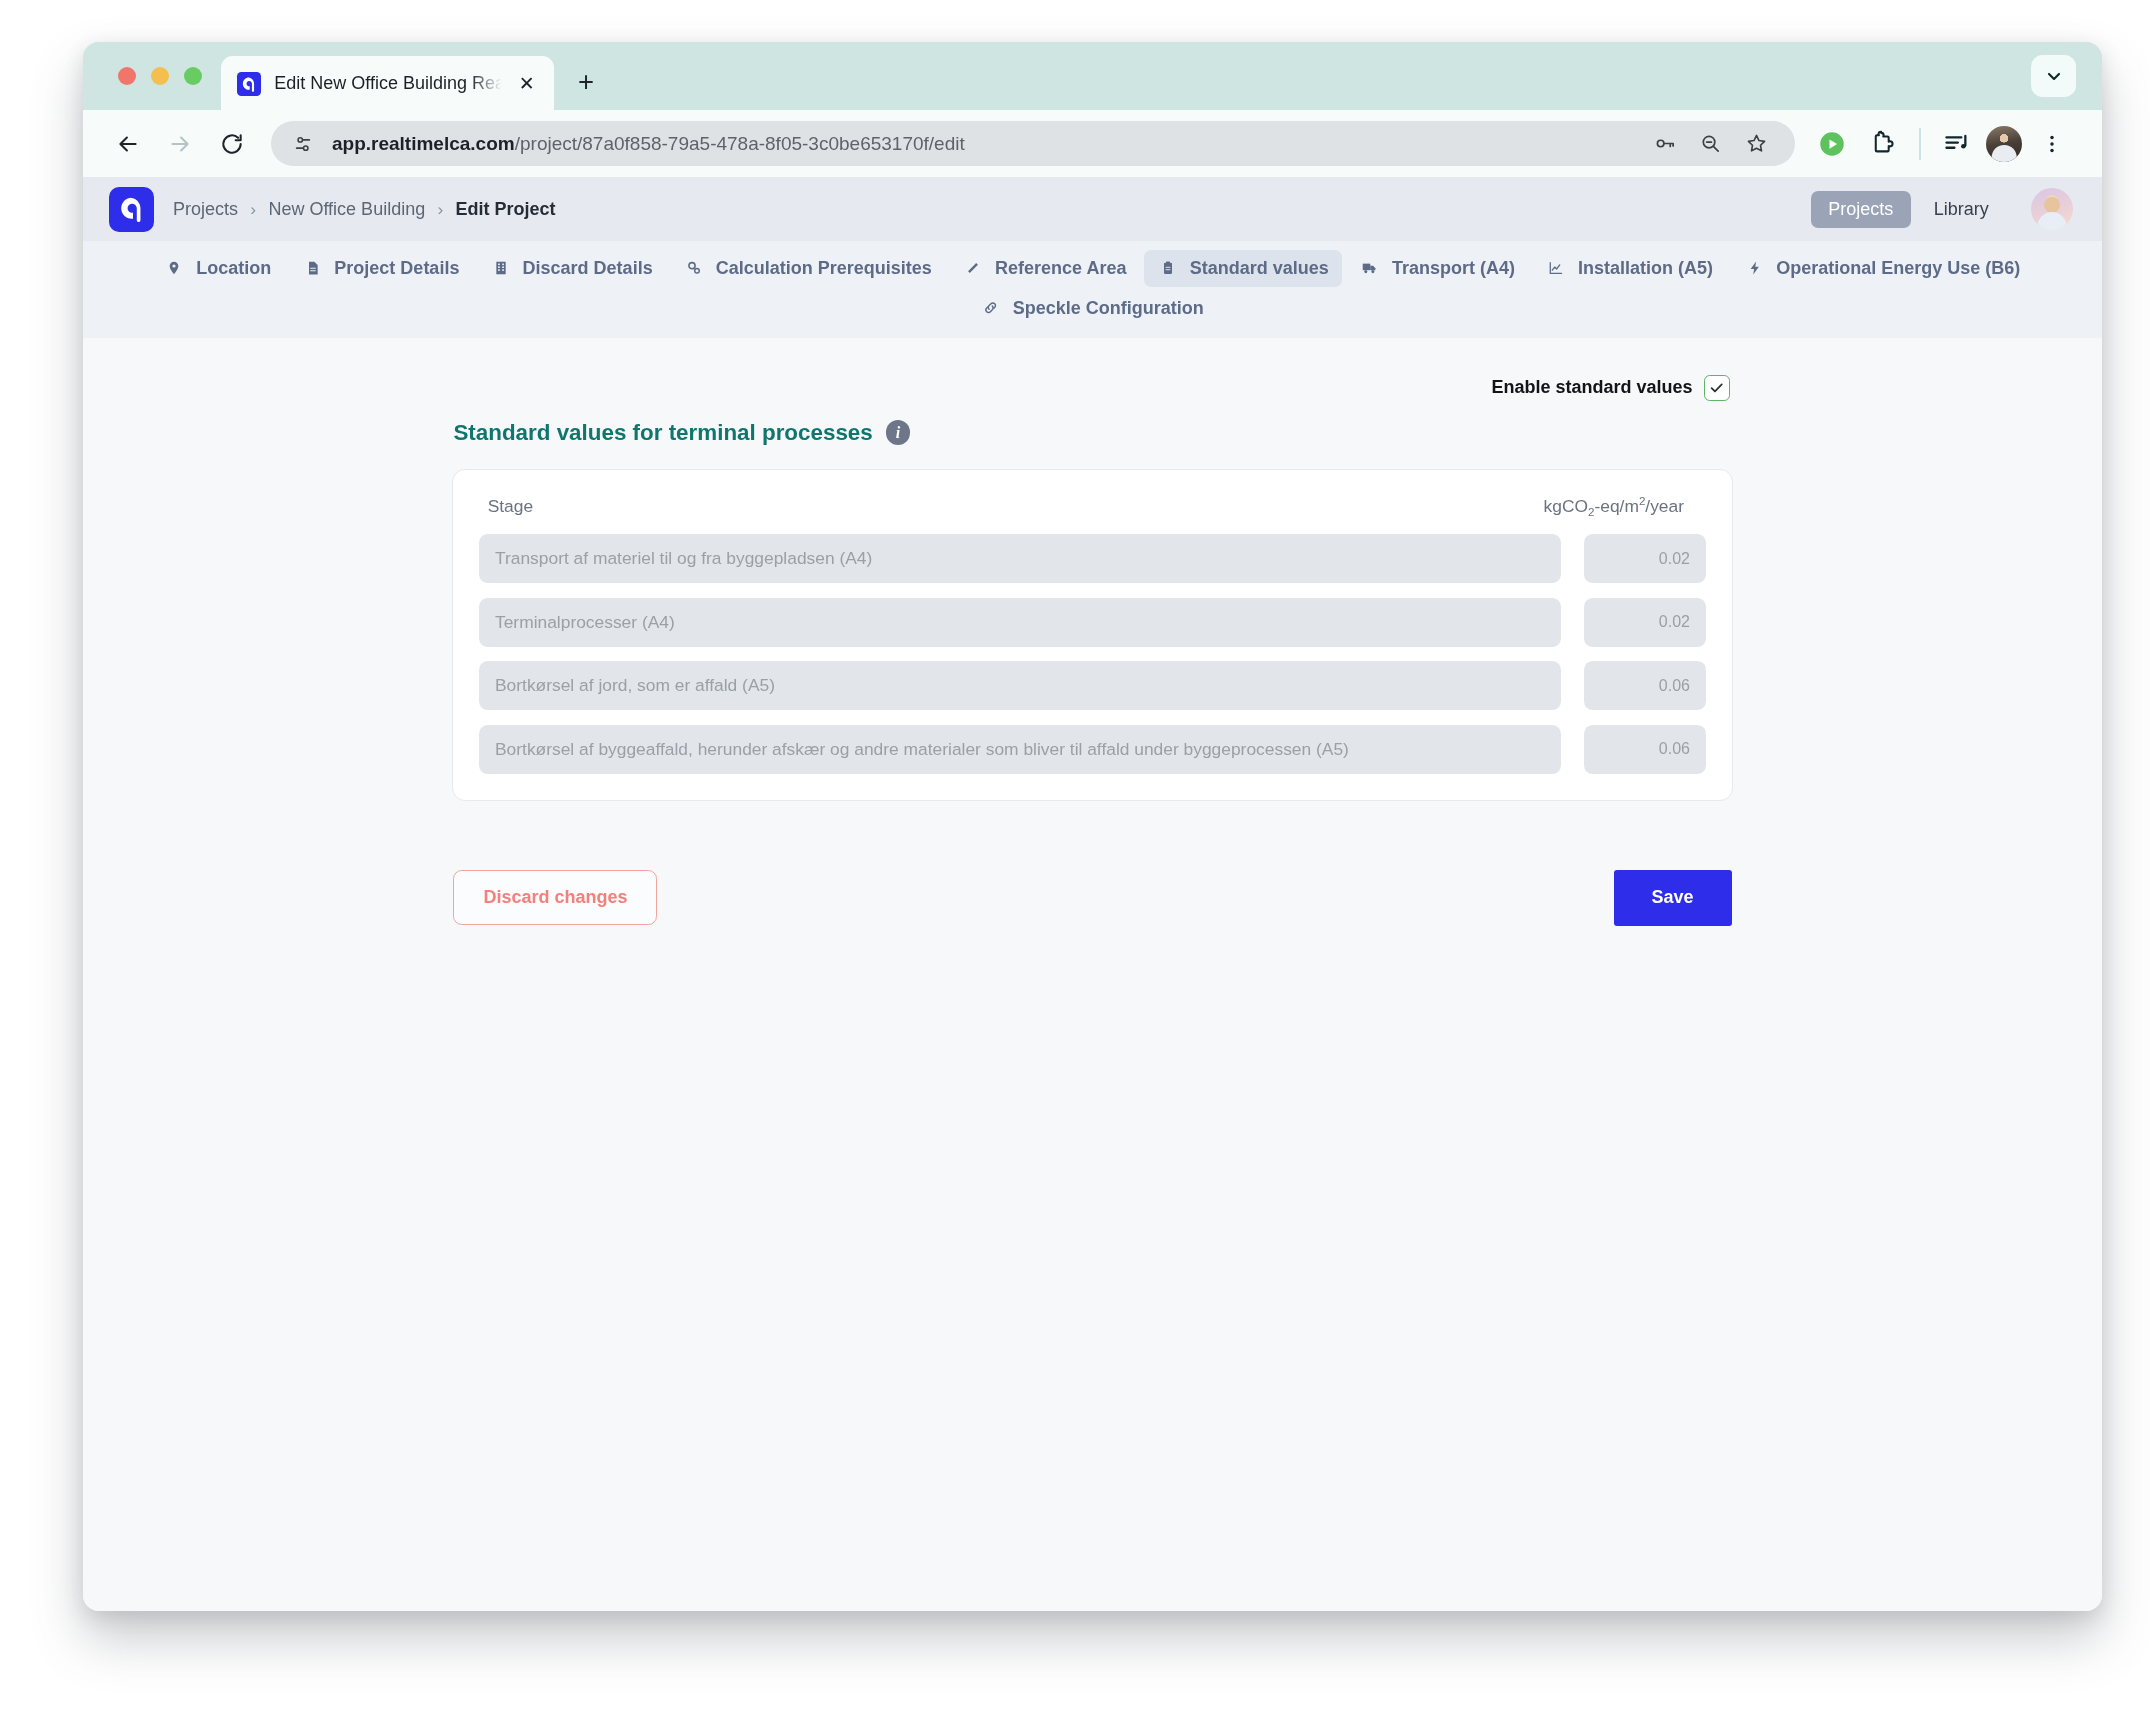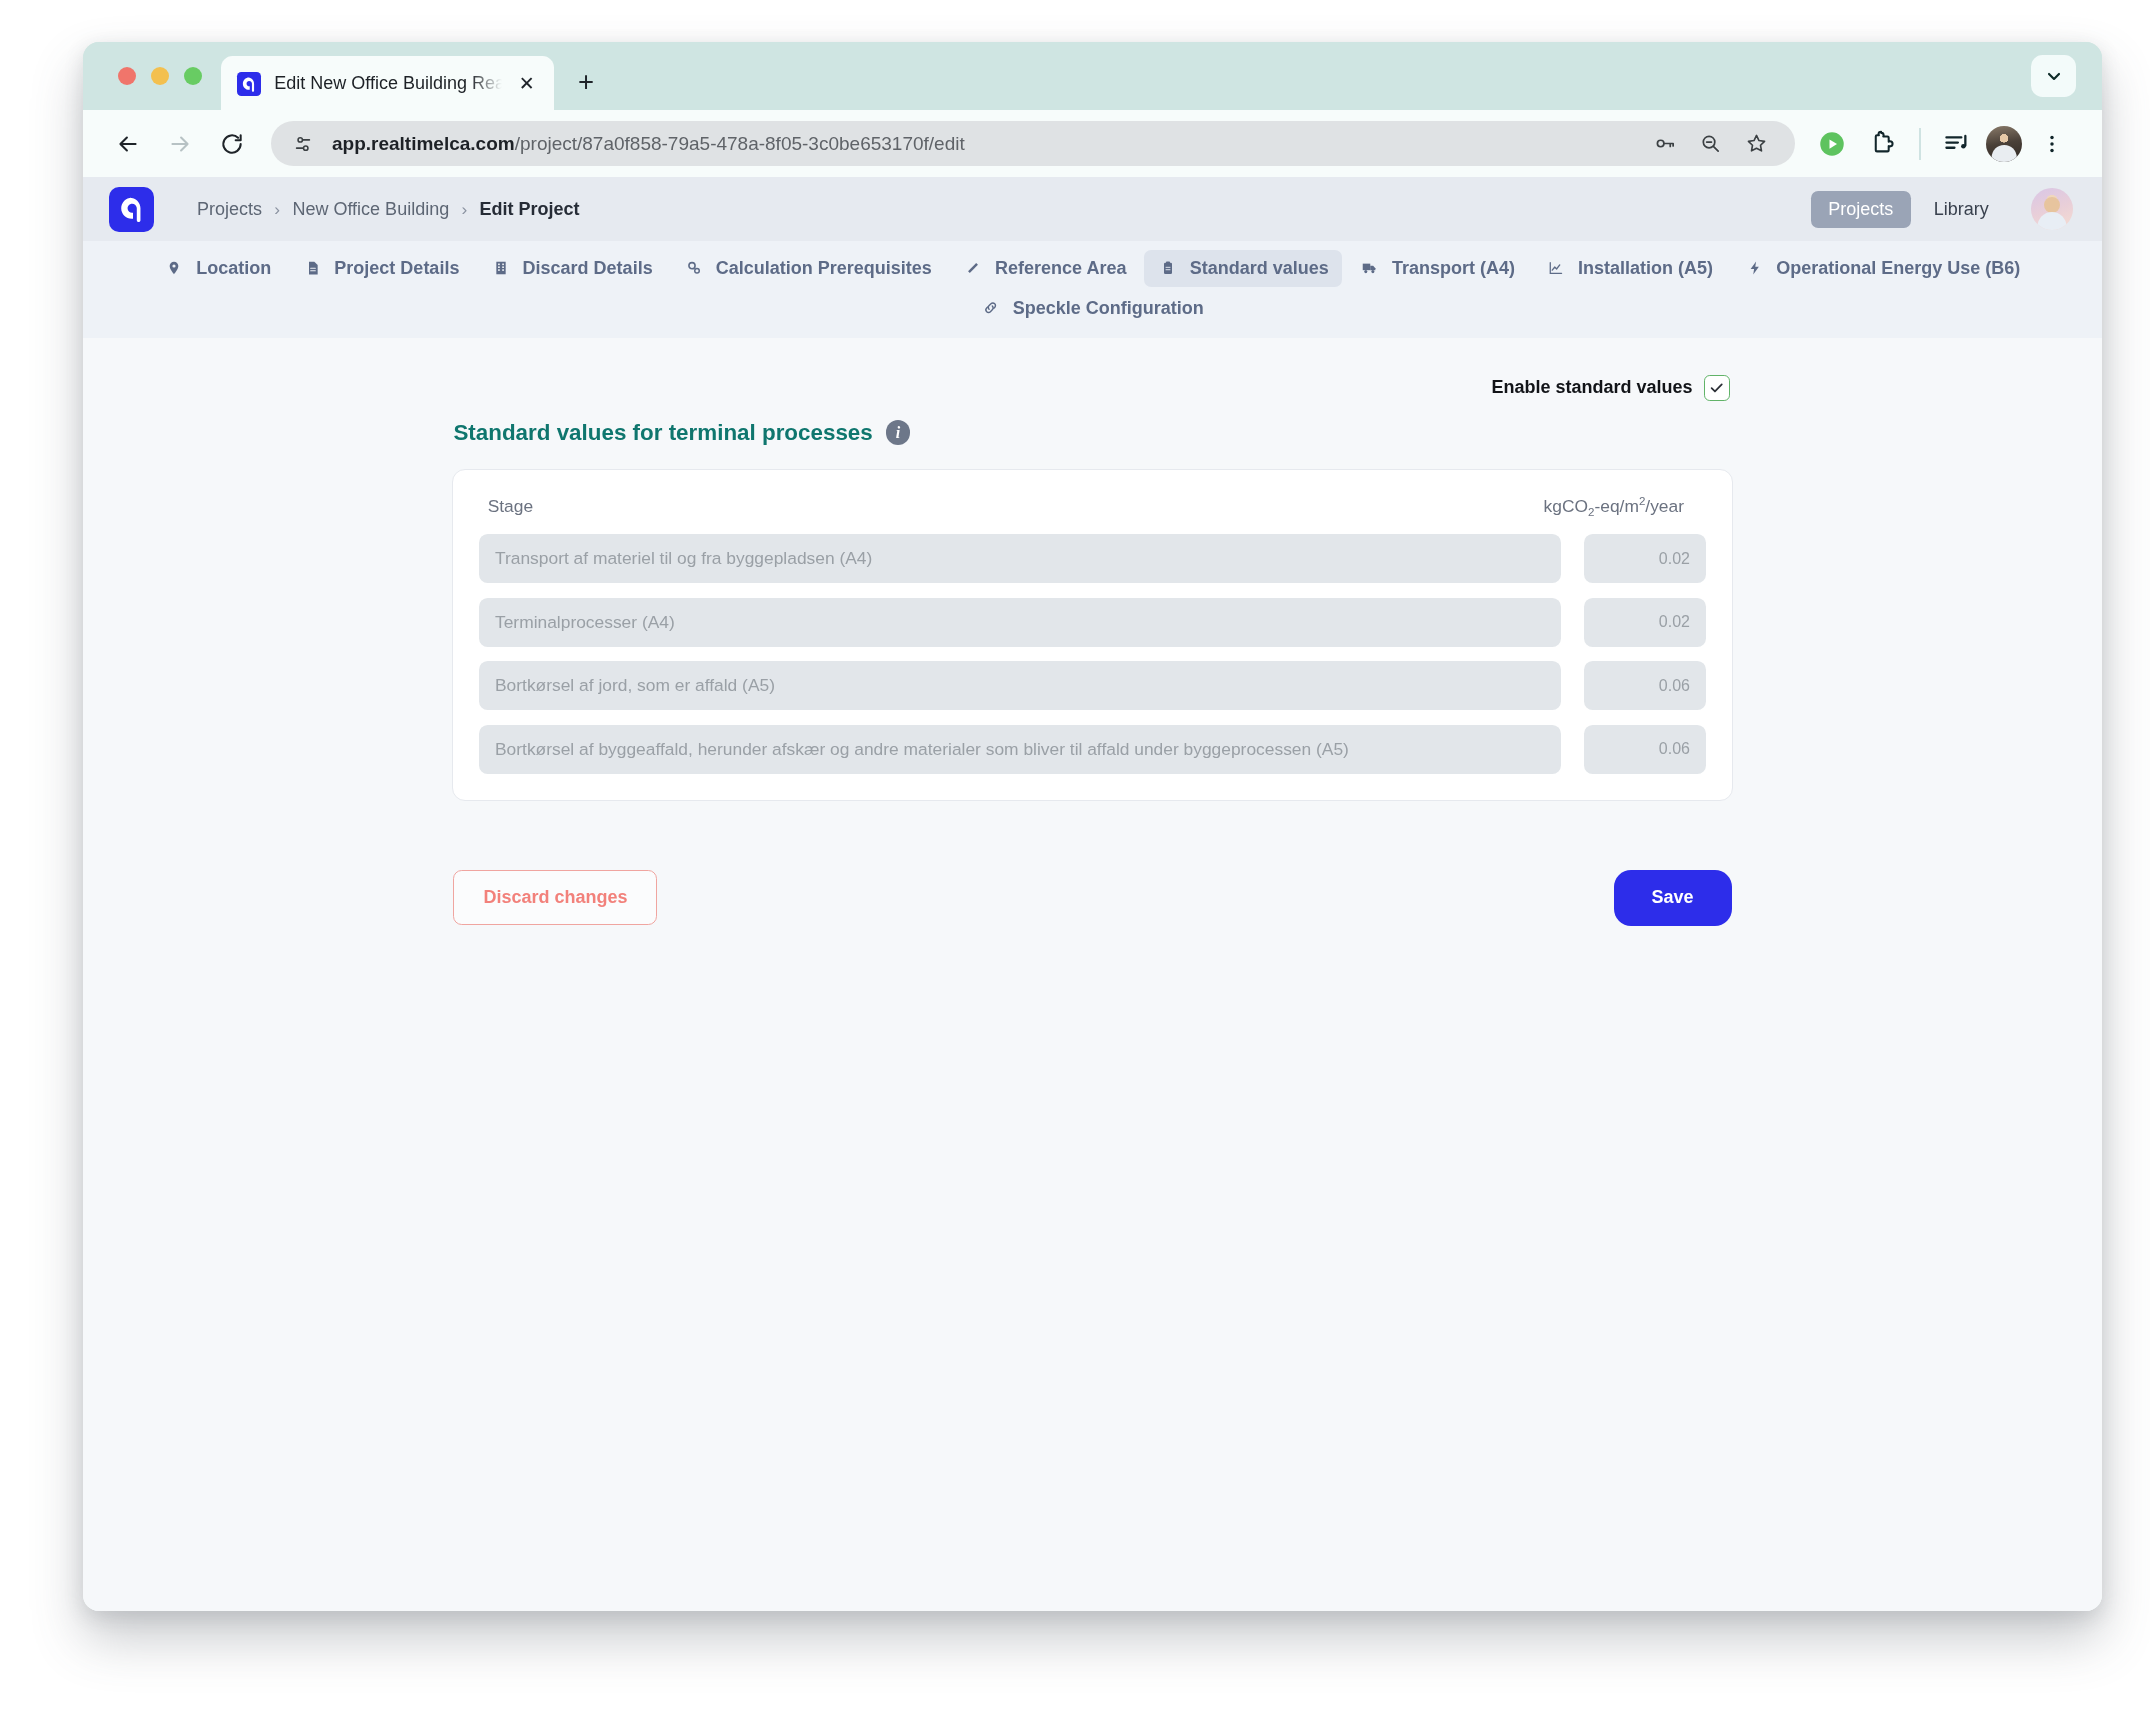--- a/index.html
+++ b/index.html
@@ -187,21 +187,20 @@
     position: relative;
   }
 
   
   #app-header {
     height: 64px;
     background: #e6eaf0;
     display: flex;
     align-items: center;
     padding: 0 29px 0 26px;
-    gap: 24px;
   }
   #app-logo {
     width: 45px; height: 45px;
     border-radius: 10px;
     background: #2d2dea;
     display: flex; align-items: center; justify-content: center;
     flex: 0 0 auto;
     margin-right: 19px;
   }
   #breadcrumb {
@@ -413,21 +412,21 @@
     font-weight: 700;
     padding: 16px 29px;
   }
   #save-button {
     margin-left: auto;
     background: #2d2dea;
     color: #ffffff;
     font-size: 18px;
     font-weight: 700;
     border: none;
-    border-radius: 17px;
+    border-radius: 3px;
     padding: 17.4px 38px;
   }
 </style>
 </head>
 <body>
 
 <div id="desktop">
   <div id="browser-window">
 
     <div id="tab-strip">

